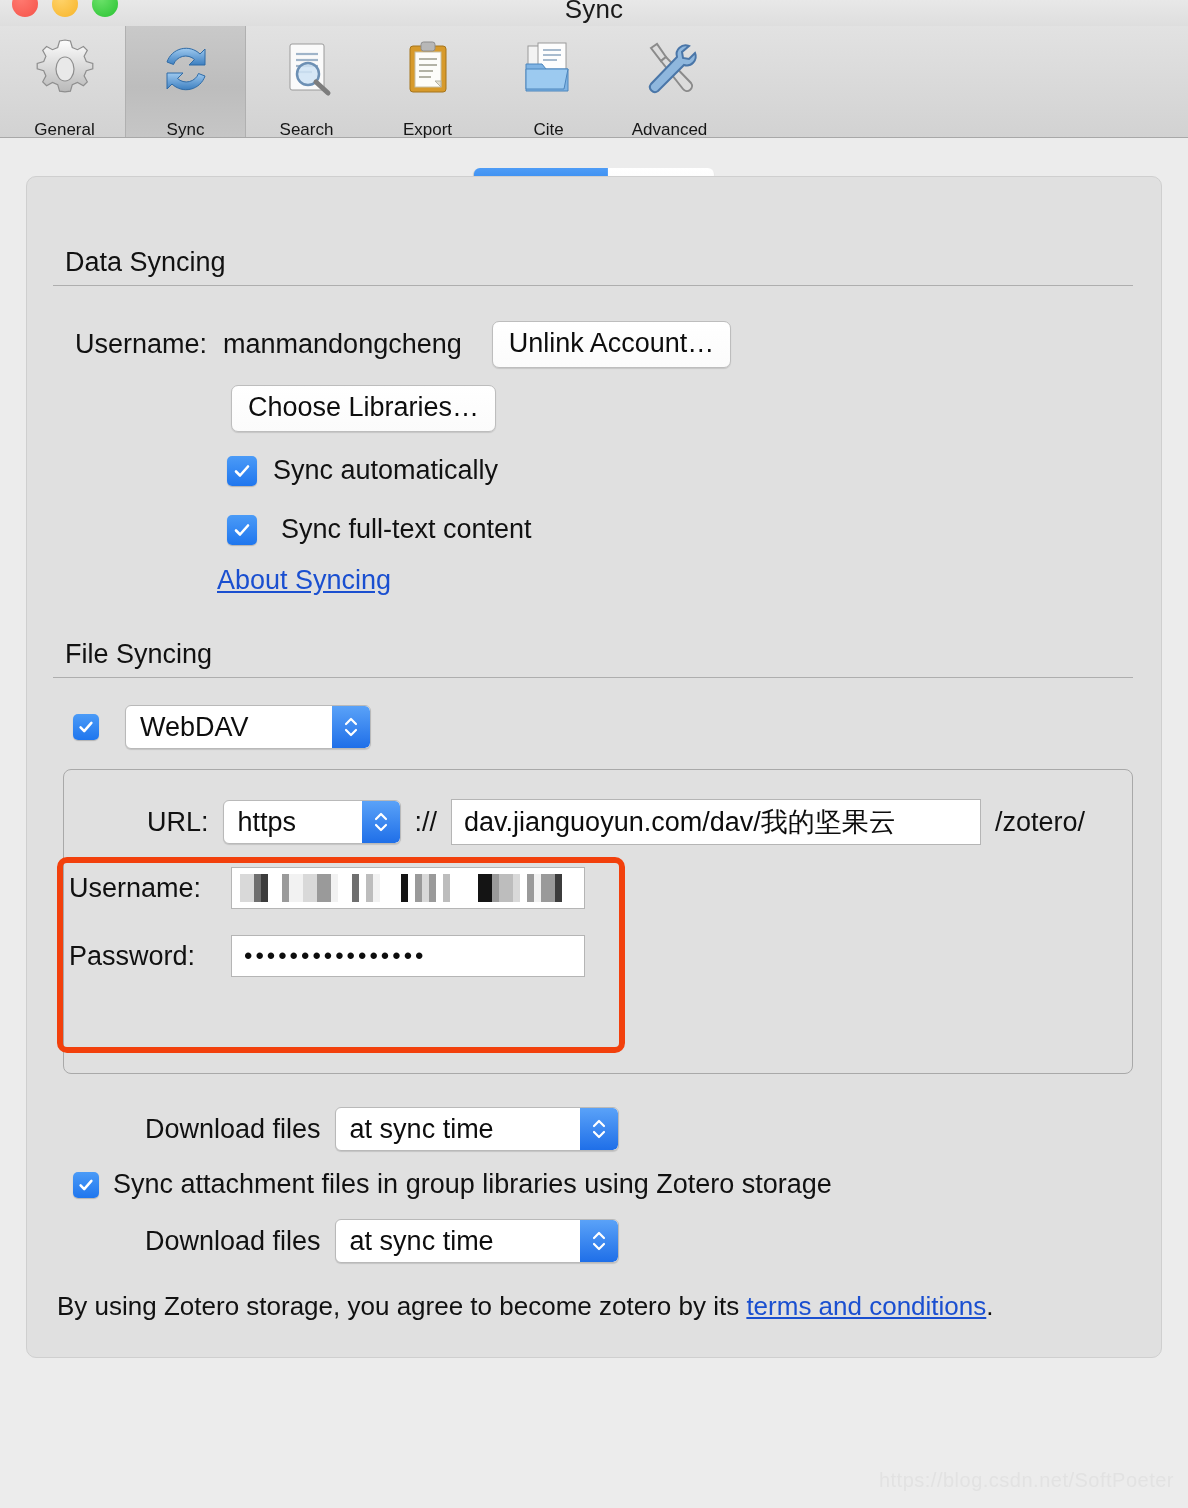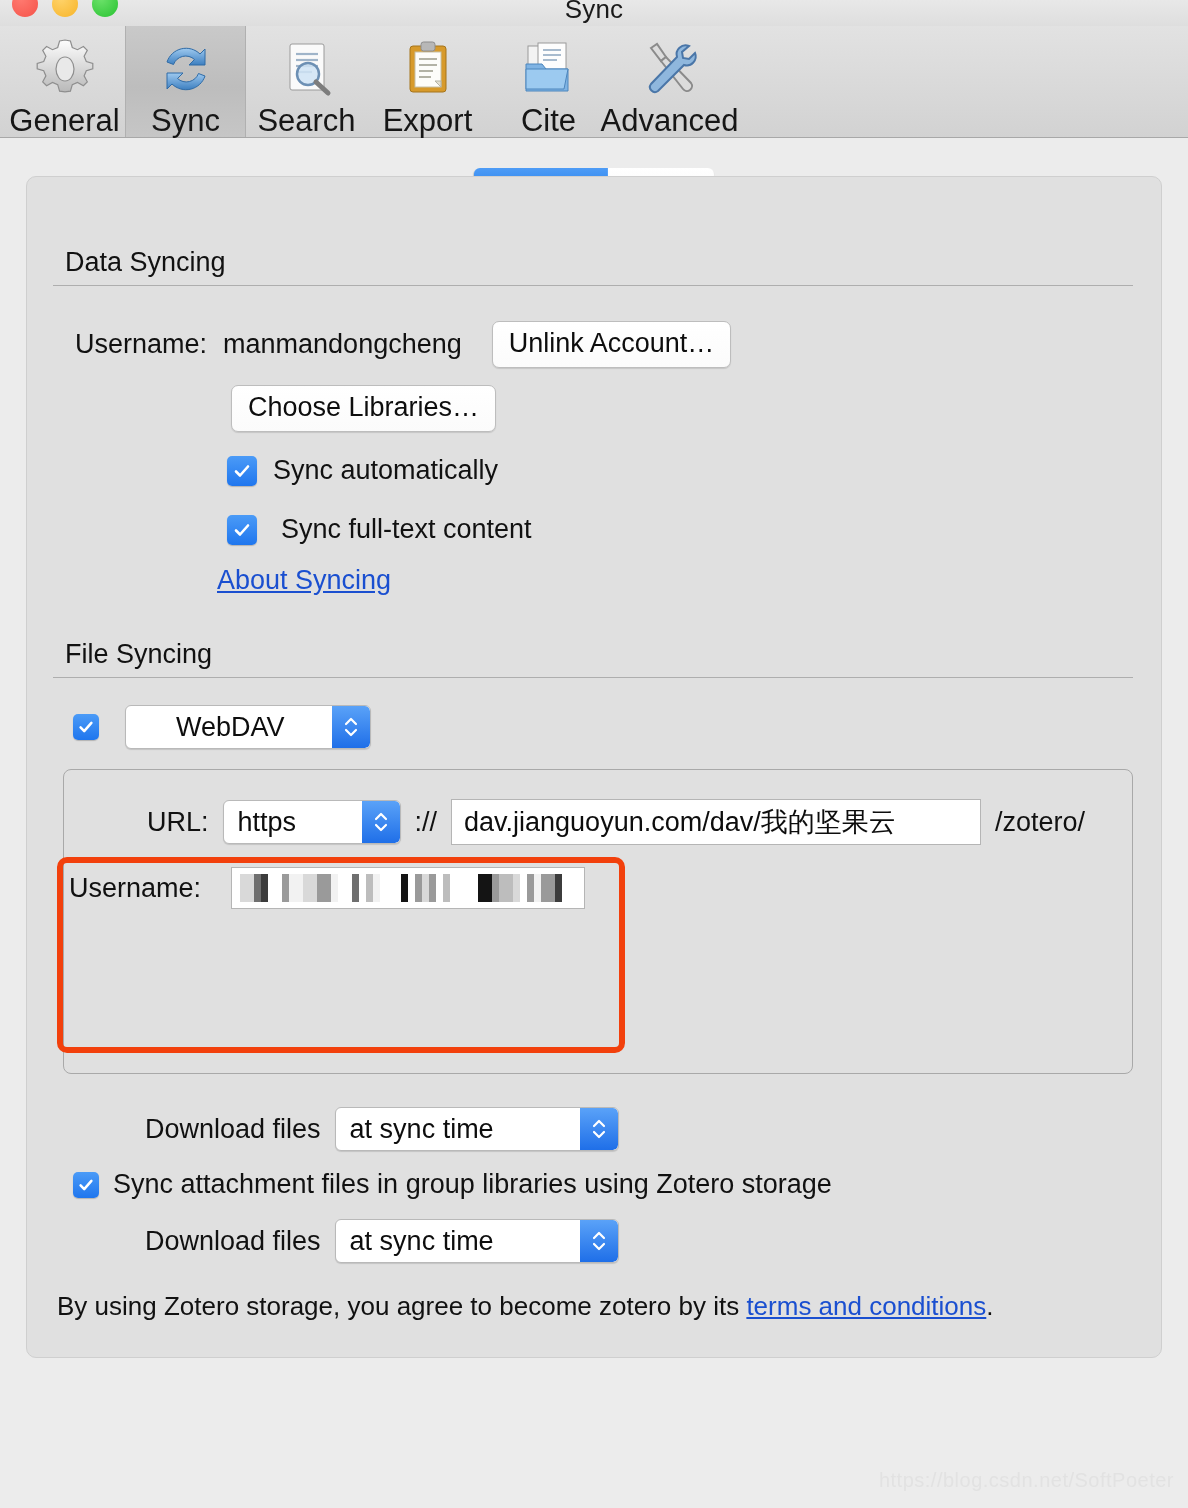--- a/index.html
+++ b/index.html
@@ -39,21 +39,21 @@
   .tb-item {
     width: 121px; height: 111px; padding-top: 10px;
     display: flex; flex-direction: column; align-items: center; justify-content: flex-start;
     cursor: default;
   }
   .tb-item.selected {
     background: linear-gradient(to bottom, #c9c9c9 0%, #bdbdbd 55%, #c6c6c6 100%);
     border-left: 1px solid #b0b0b0; border-right: 1px solid #b0b0b0;
   }
   .tb-icon { height: 66px; display: flex; align-items: center; justify-content: center; }
-  .tb-label { font-size: 31px; color: #161616; margin-top: 1px; }
+  .tb-label { font-size: 17px; color: #161616; margin-top: 18px; }
 
   
   #segmented {
     position: absolute; top: 168px; left: 50%; transform: translateX(-50%);
     display: flex; height: 38px;
     border-radius: 6px; overflow: hidden;
     box-shadow: 0 1px 1px rgba(0,0,0,.18);
   }
   .seg {
     display: flex; align-items: center; justify-content: center;
@@ -309,21 +309,21 @@
   <div class="group-title" style="left:38px; top:462px;">File Syncing</div>
   <div class="group-rule" style="left:26px; top:500px; width:1080px;"></div>
 
   <div style="position:absolute; left:46px; top:528px; display:flex; align-items:center; gap:14px;">
     <span class="cbox" style="width:26px;height:26px;">
       <svg width="18" height="18" viewBox="0 0 20 20">
           <path d="M4 10.5 l4 4 8-9" fill="none" stroke="#fff" stroke-width="2.8" stroke-linecap="round" stroke-linejoin="round"></path>
         </svg>
     </span>
     <span class="popup" style="margin-left:12px; width:246px;">
-      <span class="pval" style="flex:1;margin-left:36px;">WebDAV</span>
+      <span class="pval" style="flex:1;">WebDAV</span>
       <span class="stepper">
         <svg width="20" height="30" viewBox="0 0 20 30">
           <path d="M5 12 l5-5 5 5" fill="none" stroke="#fff" stroke-width="2.2" stroke-linecap="round" stroke-linejoin="round"></path>
           <path d="M5 18 l5 5 5-5" fill="none" stroke="#fff" stroke-width="2.2" stroke-linecap="round" stroke-linejoin="round"></path>
         </svg>
       </span>
     </span>
   </div>
 
   <div id="webdav-box" style="left:36px; top:592px; width:1070px; height:305px;"></div>
@@ -391,20 +391,24 @@
           <i style="width: 7px; background: rgb(255, 255, 255);"></i>
           <i style="width: 7px; background: rgb(154, 154, 154);"></i>
           <i style="width: 7px; background: rgb(242, 242, 242);"></i>
           <i style="width: 7px; background: rgb(154, 154, 154);"></i>
           <i style="width: 7px; background: rgb(154, 154, 154);"></i>
           <i style="width: 7px; background: rgb(60, 60, 60);"></i>
         </span>
     </span>
   </div>
 
+  <div style="position:absolute; left:42px; top:758px; display:flex; align-items:center;">
+    <span class="row-label" style="width:162px;">Password:</span>
+    <span class="tfield" style="width:354px; height:42px; letter-spacing:3px; font-size:24px;">••••••••••••••••</span>
+  </div>
 
 
   <div id="redbox" style="left:30px; top:680px; width:568px; height:196px;"></div>
 
   <div style="position:absolute; left:118px; top:930px; display:flex; align-items:center; gap:14px;">
     <span class="row-label">Download files</span>
     <span class="popup" style="width:284px;">
       <span class="pval" style="flex:1;">at sync time</span>
       <span class="stepper">
         <svg width="20" height="30" viewBox="0 0 20 30">

